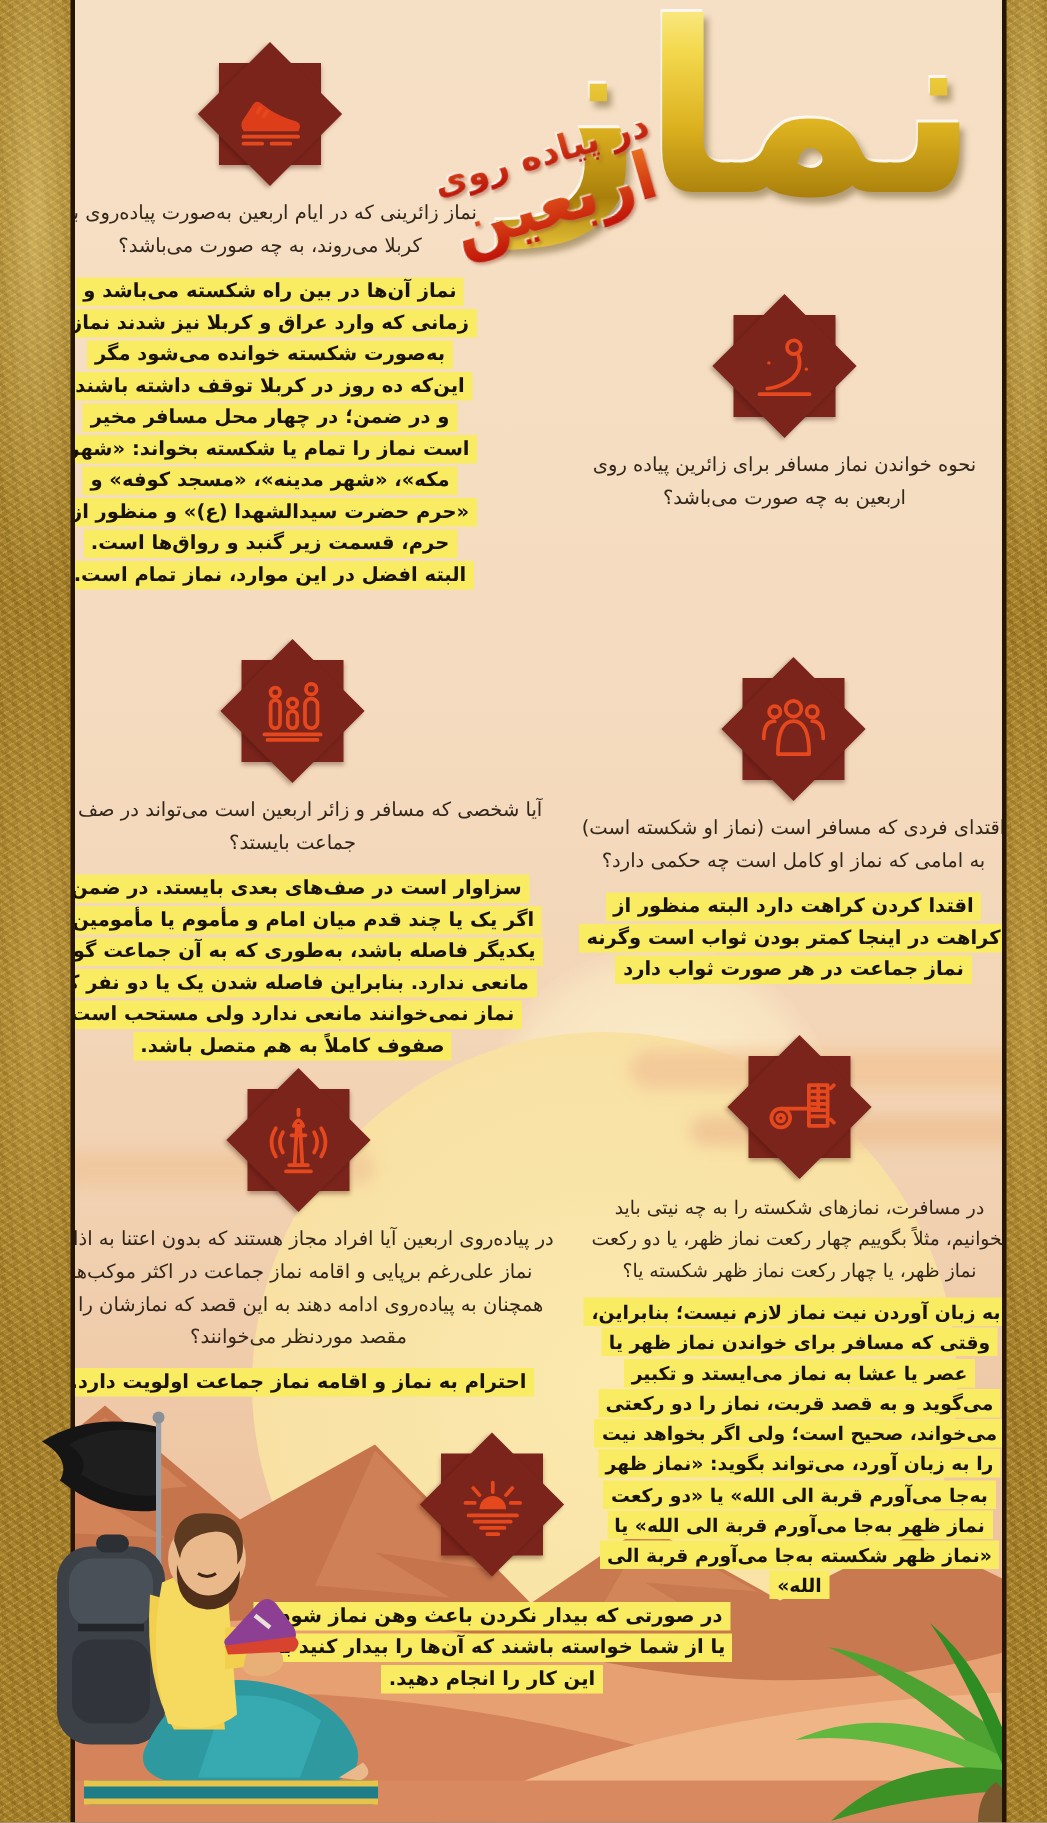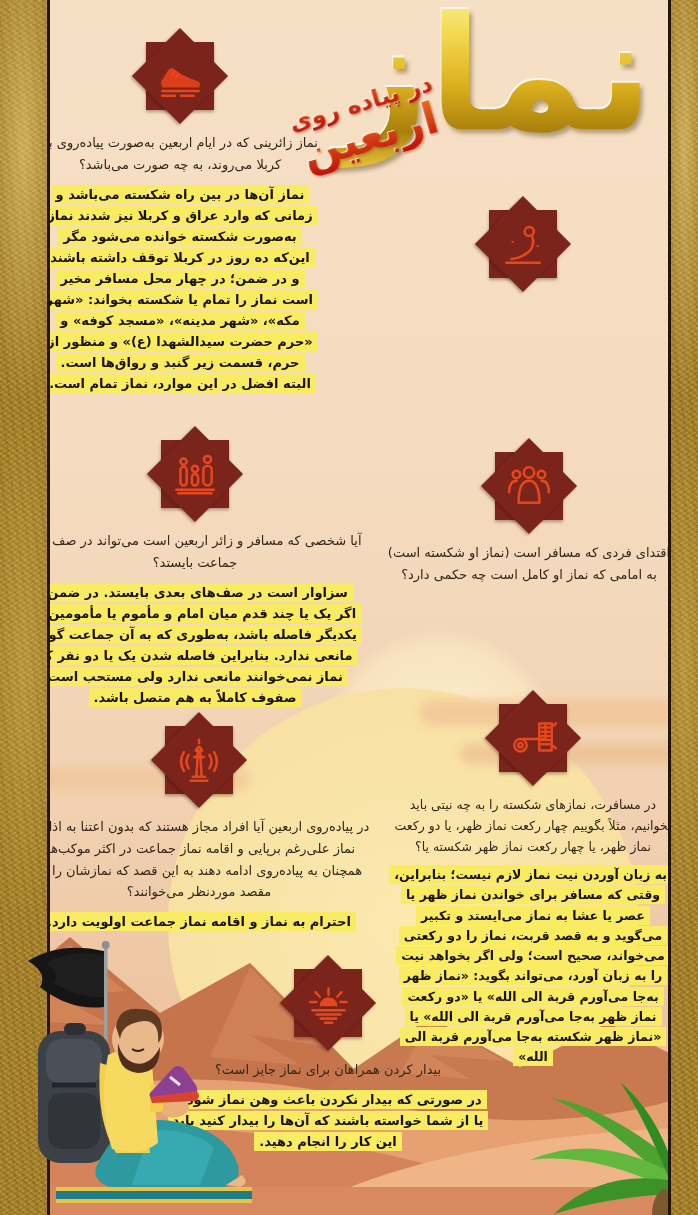--- a/index.html
+++ b/index.html
@@ -121,20 +121,21 @@
   <section class="qa s2">
     <div class="star">
       <svg viewBox="0 0 48 48">
         <circle cx="30" cy="12" r="4.4" class="icon-stroke"></circle>
         <path d="M33 17.5 Q35.5 26 29 32 Q22 37.5 13 38.5" class="icon-stroke" stroke-width="3"></path>
         <path d="M8 42 H40" class="icon-stroke"></path>
         <circle cx="14" cy="22" r="1.1" fill="#e6481e"></circle>
         <circle cx="38" cy="26" r="1.1" fill="#e6481e"></circle>
       </svg>
     </div>
+    <p class="q">نحوه خواندن نماز مسافر برای زائرین پیاده روی اربعین به چه صورت می‌باشد؟</p>
   </section>
 
   <section class="qa s3">
     <div class="star">
       <svg viewBox="0 0 48 48">
         <circle cx="13" cy="12" r="3" class="icon-stroke"></circle>
         <rect x="10" y="17" width="6" height="18" rx="3" class="icon-stroke"></rect>
         <circle cx="24" cy="19" r="3" class="icon-stroke"></circle>
         <rect x="21" y="24" width="6" height="11" rx="3" class="icon-stroke"></rect>
         <circle cx="36" cy="10" r="3.4" class="icon-stroke"></circle>
@@ -151,20 +152,21 @@
       <svg viewBox="0 0 48 48">
         <circle cx="12" cy="13" r="3.6" class="icon-stroke"></circle>
         <path d="M5 30 Q5 19 12 19" class="icon-stroke"></path>
         <circle cx="36" cy="13" r="3.6" class="icon-stroke"></circle>
         <path d="M43 30 Q43 19 36 19" class="icon-stroke"></path>
         <circle cx="24" cy="11" r="5" class="icon-stroke"></circle>
         <path d="M14 40 Q14 19 24 19 Q34 19 34 40 Z" class="icon-stroke"></path>
       </svg>
     </div>
     <p class="q">اقتدای فردی که مسافر است (نماز او شکسته است) به امامی که نماز او کامل است چه حکمی دارد؟</p>
+    <p class="a"><span class="hl">اقتدا کردن کراهت دارد البته منظور از کراهت در اینجا کمتر بودن ثواب است وگرنه نماز جماعت در هر صورت ثواب دارد</span></p>
   </section>
 
   <section class="qa s5">
     <div class="star">
       <svg viewBox="0 0 48 48">
         <path d="M21.5 40 L23 15 M26.5 40 L25 15" class="icon-stroke"></path>
         <path d="M21 15 Q24 8 27 15 Z" class="icon-stroke"></path>
         <path d="M24 8 V4.5" class="icon-stroke"></path>
         <path d="M19.5 21 H28.5 M18 40 H30 M16 44 H32" class="icon-stroke"></path>
         <path d="M14 19 Q10 25.5 14 32" class="icon-stroke"></path>
@@ -193,21 +195,20 @@
   </section>
 
   <section class="qa s7">
     <div class="star">
       <svg viewBox="0 0 48 48">
         <path d="M16 27 A8.5 8.5 0 0 1 33 27 Z" fill="#e6481e"></path>
         <path d="M24.5 10 V16 M12 13.5 L16 18 M37 13.5 L33 18 M7 23 H13 M42 23 H36" class="icon-stroke"></path>
         <path d="M9 31 H40 M13 35 H36 M17 39 H32 M21 43 H28" class="icon-stroke"></path>
       </svg>
     </div>
-    <p class="q">بیدار کردن همراهان برای نماز جایز است؟</p>
     <p class="a"><span class="hl">در صورتی که بیدار نکردن باعث وهن نماز شود و یا از شما خواسته باشند که آن‌ها را بیدار کنید باید این کار را انجام دهید.</span></p>
   </section>
 
   <svg class="pilgrim" viewBox="0 0 262 280">
     <g>
       <rect x="104" y="12" width="3.5" height="178" fill="#9aa0a6"></rect>
       <circle cx="105.7" cy="10" r="4" fill="#8b9096"></circle>
       <path d="M104 16 Q60 6 28 26 Q48 38 40 52 Q70 76 104 72 Z" fill="#151515"></path>
       <path d="M104 20 Q70 14 46 28 Q60 38 54 48 Q78 64 104 62 Z" fill="#242424" opacity=".6"></path>
     </g>

